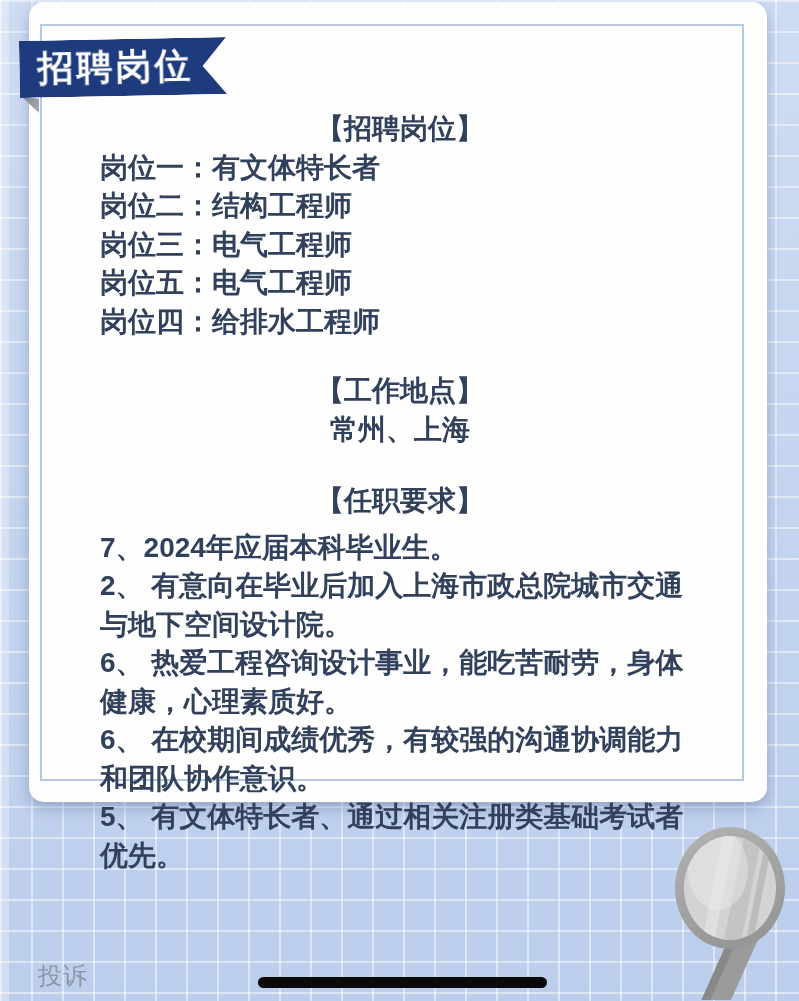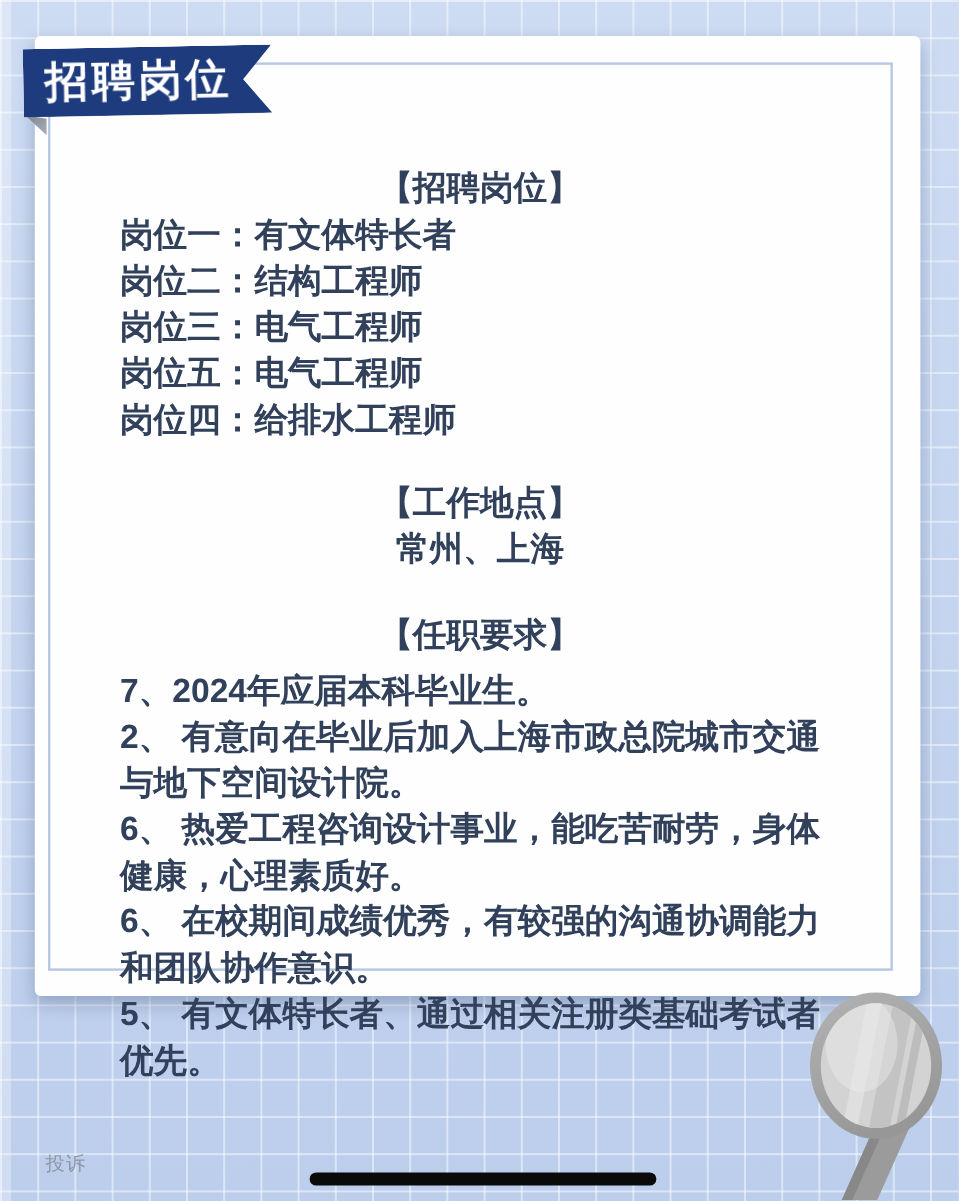--- a/index.html
+++ b/index.html
@@ -14,23 +14,22 @@
     background-image:
       linear-gradient(rgba(255,255,255,.48) 2px, transparent 2px),
       linear-gradient(90deg, rgba(255,255,255,.48) 2px, transparent 2px),
       linear-gradient(90deg, rgba(255,255,255,.30) 0 9px, transparent 9px),
       linear-gradient(180deg, rgba(255,255,255,.18), rgba(120,150,200,.10));
     background-size:31px 31px, 31px 31px, 100% 100%, 100% 100%;
   }
   
   .card{
     position:absolute;left:29px;top:2px;width:738px;height:800px;
-    background:#fefefe;border-radius:5px;z-index:1;
+    background:#fefefe;border-radius:15px;z-index:1;
     box-shadow:0 6px 14px rgba(90,112,150,.45);
-    margin-top:28px;
   }
   .inner-border{
     position:absolute;left:11px;top:22px;right:23px;bottom:21px;
     border:2px solid #b5c7e1;pointer-events:none;
   }
   
   .ribbon{
     position:absolute;left:20px;top:41px;width:207px;height:57px;z-index:3;
     background:#1e3b7d;
     clip-path:polygon(0 0,100% 0,88.5% 50%,100% 100%,0 100%);
@@ -57,21 +56,21 @@
   .spacer-b{height:33px;}
   .req-block{margin-top:8px;}
   .req-item{margin:0;}
   
   .magnifier{
     position:absolute;left:660px;top:800px;width:140px;height:200px;z-index:4;
   }
   
   .complaint{
     position:absolute;left:38px;top:960px;z-index:2;
-    color:#8d95a5;font-size:16px;letter-spacing:1px;
+    color:#8d95a5;font-size:24px;letter-spacing:1px;
   }
   .home-indicator{
     position:absolute;left:258px;top:977px;width:289px;height:11px;
     background:#0a0a0a;border-radius:6px;z-index:2;
   }
 </style>
 </head>
 <body>
 
 <div class="bg-grid"></div>

